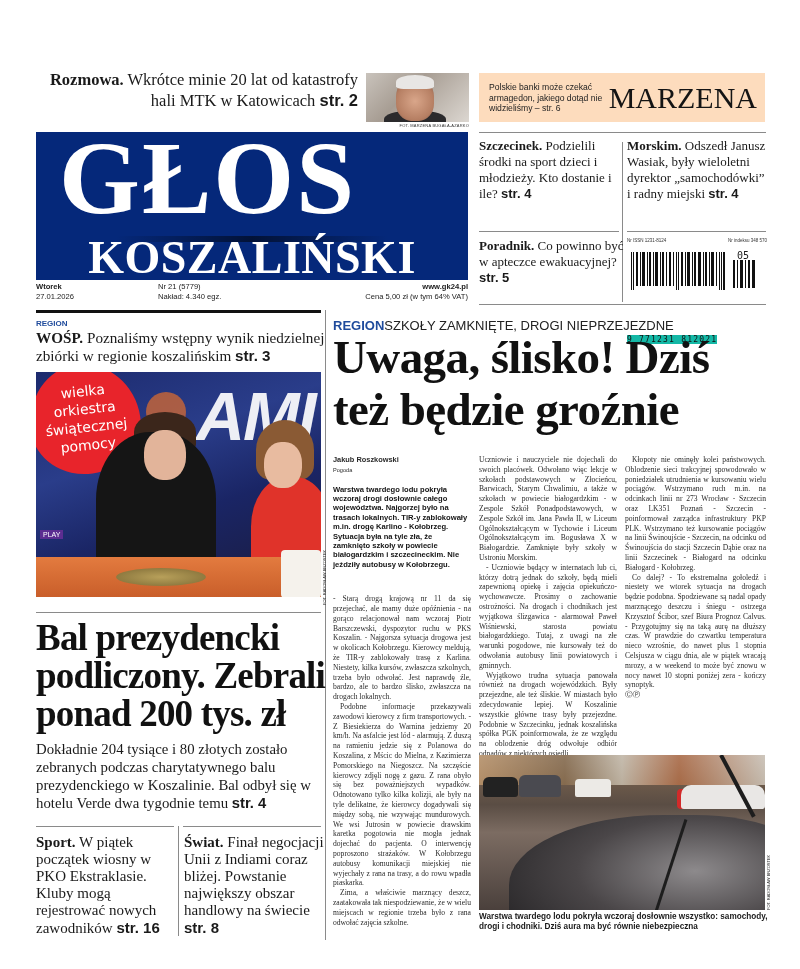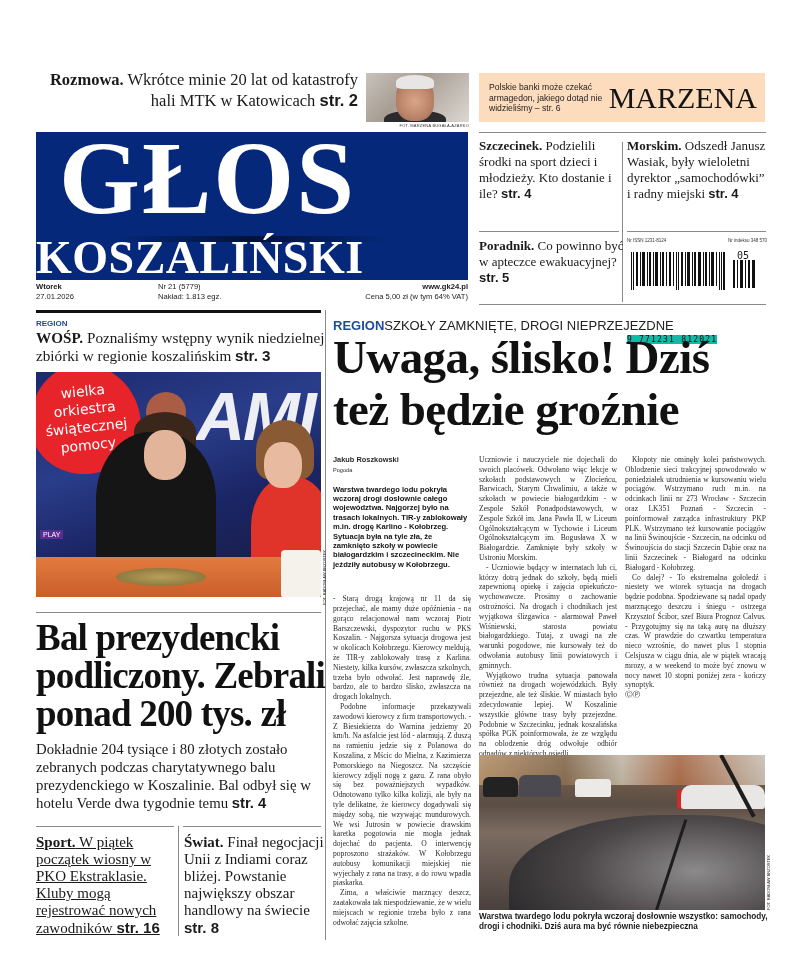--- a/index.html
+++ b/index.html
@@ -21,21 +21,21 @@
   
   #biznes-box { left: 479px; top: 73px; width: 286px; height: 49px; background: #fddcbd; }
   #biznes-teaser { left: 10px; top: 9px; width: 145px; font-size: 8.6px; line-height: 10.5px; color: #222; font-family: "Liberation Sans", sans-serif; }
   #biznes-label { right: 8px; top: 8px; font-size: 30px; letter-spacing: 0px; color: #141414; font-family: "Liberation Serif", serif; }
 
   
   #masthead { left: 36px; top: 132px; width: 432px; height: 148px; background: #05287a; }
   #mast-glos { left: 0; width: 343px; top: -14px; text-align: center; color: #fff; font-family: "Liberation Serif", serif; font-weight: bold; font-size: 104px; letter-spacing: 2px; }
   #mast-sub { left: 0; width: 432px; top: 93px; text-align: center; color: #0b1a45; font-family: "Liberation Sans", sans-serif; font-weight: bold; font-size: 11px; letter-spacing: 2.2px; }
   #mast-shadow { left: 80px; top: 104px; width: 272px; height: 6px; background: linear-gradient(to right, rgba(0,0,0,0), rgba(0,0,0,.55), rgba(0,0,0,0)); }
-  #mast-kosz { left: 0; width: 432px; top: 99px; text-align: left; color: #fff; font-family: "Liberation Serif", serif; font-weight: bold; font-size: 46px; letter-spacing: 0.5px; }
+  #mast-kosz { left: 0; width: 432px; top: 99px; text-align: center; color: #fff; font-family: "Liberation Serif", serif; font-weight: bold; font-size: 46px; letter-spacing: 0.5px; }
 
   #mast-info { left: 36px; top: 282px; width: 432px; height: 22px; font-family: "Liberation Sans", sans-serif; font-size: 7.6px; line-height: 9.5px; color: #222; }
   #mast-day { left: 0; top: 0; }
   #mast-issue { left: 122px; top: 0; }
   #mast-web { right: 0; top: 0; text-align: right; }
 
   
   .hrule { height: 1px; background: #8a8a8a; }
   .teaser { font-size: 13px; line-height: 16px; font-family: "Liberation Serif", serif; }
   #t-szczecinek { left: 479px; top: 138px; width: 145px; }
@@ -76,21 +76,21 @@
   #wosp-photo .play { position: absolute; left: 4px; top: 158px; background: #5c2d91; color: #fff; font-family: "Liberation Sans", sans-serif; font-size: 7px; padding: 1px 3px; }
   #wosp-credit { left: 322px; top: 525px; width: 8px; height: 80px; font-size: 4px; writing-mode: vertical-rl; transform: rotate(180deg); color: #333; font-family: "Liberation Sans", sans-serif; }
 
   #rule-bal { left: 36px; top: 612px; width: 285px; height: 1px; background: #8a8a8a; }
   #bal-title { left: 36px; top: 619px; width: 290px; font-family: "Liberation Serif", serif; font-weight: bold; font-size: 37px; line-height: 38px; letter-spacing: -0.8px; color: #111; }
   #bal-lead { left: 36px; top: 740px; width: 290px; font-size: 14.8px; line-height: 18px; font-family: "Liberation Serif", serif; }
 
   #rule-sport { left: 36px; top: 826px; width: 138px; height: 1px; background: #8a8a8a; }
   #rule-swiat { left: 183px; top: 826px; width: 138px; height: 1px; background: #8a8a8a; }
   #vsep-bottom { left: 178px; top: 826px; width: 1px; height: 110px; background: #8a8a8a; }
-  #t-sport { left: 36px; top: 834px; width: 142px; font-size: 15px; line-height: 17px; font-family: "Liberation Serif", serif; text-decoration: underline; }
+  #t-sport { left: 36px; top: 834px; width: 142px; font-size: 15px; line-height: 17px; font-family: "Liberation Serif", serif; }
   #t-swiat { left: 184px; top: 834px; width: 142px; font-size: 15px; line-height: 17px; font-family: "Liberation Serif", serif; }
 
   
   #main-kicker { left: 333px; top: 318px; font-size: 13px; font-family: "Liberation Sans", sans-serif; color: #222; white-space: nowrap; }
   #main-kicker .k { color: #1f4b9c; font-weight: bold; }
   #main-title { left: 333px; top: 331px; width: 440px; font-family: "Liberation Serif", serif; font-weight: bold; font-size: 47px; line-height: 52px; letter-spacing: -0.6px; color: #111; }
 
   .col { font-family: "Liberation Serif", serif; font-size: 7.6px; line-height: 9.8px; text-align: justify; color: #2a2a2a; }
   .col p { text-indent: 7px; }
   .col p.first { text-indent: 0; }
@@ -137,21 +137,21 @@
   <div id="mast-shadow" class="abs"></div>
   <div id="mast-kosz" class="abs">KOSZALIŃSKI</div>
 </div>
 <div id="mast-info" class="abs">
   <div id="mast-day" class="abs">
     <div class="b">Wtorek</div>
     <div>27.01.2026</div>
   </div>
   <div id="mast-issue" class="abs">
     <div>Nr 21 (5779)</div>
-    <div>Nakład: 1.813 egz.</div>
+    <div>Nakład: 4.340 egz.</div>
   </div>
   <div id="mast-web" class="abs">
     <div class="b">www.gk24.pl</div>
     <div>Cena 5,00 zł (w tym 64% VAT)</div>
   </div>
 </div>
 
 <div class="abs hrule" style="left:479px;top:132px;width:287px;"></div>
 <div id="t-szczecinek" class="abs teaser">
   <span class="b">Szczecinek.</span><span> Podzielili środki na sport dzieci i młodzieży. Kto dostanie i ile? </span><span class="strref">str. 4</span>

